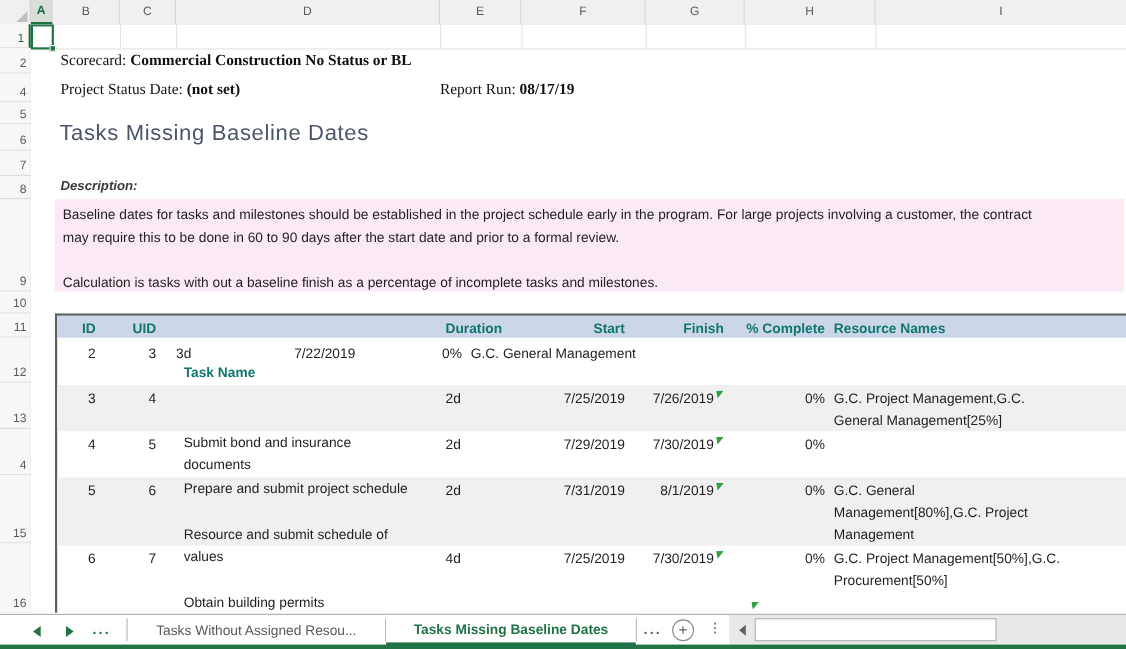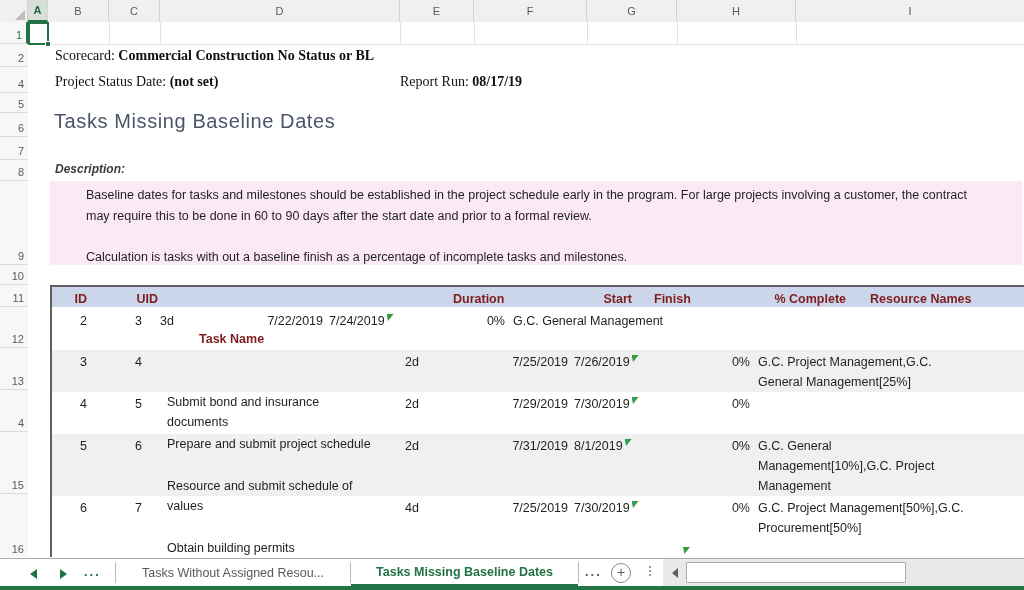--- a/index.html
+++ b/index.html
@@ -35,37 +35,37 @@
 
   .serif-line { position:absolute; font-family:"Liberation Serif", serif; font-size:14px; color:#111; }
   .serif-line b { font-weight:bold; }
 
   .page-title { position:absolute; left:54px; top:110px; font-size:20px; color:#4a5568; letter-spacing:0.6px; }
 
   .desc-label { position:absolute; left:55px; top:162px; font-size:12px; font-style:italic; font-weight:bold; color:#3b3b3b; }
 
   .desc-block { position:absolute; left:50px; top:181px; width:972px; height:84px;
                 background:#fbeaf6; padding:4px 6px 0 7px; font-size:12.5px; color:#1f1f1f; line-height:21px; }
-  .desc-block p { white-space:pre-line;margin-left:29px; }
+  .desc-block p { white-space:pre-line; }
   .desc-block .calc { margin-top:20px; }
 
   
   .rpt-table { position:absolute; left:50px; top:285px; width:974px; height:272px;
                border-left:2px solid #5f5f5f; border-top:2px solid #5f5f5f; overflow:hidden;
                font-size:12.5px; color:#1f1f1f; }
   .trow { display:flex; width:100%; line-height:20px; }
-  .trow.thead { height:22px; background:#ccd6ea; font-weight:600; color:#7f1d1d; border-bottom:2px solid #ffffff;gap:16px; }
+  .trow.thead { height:22px; background:#ccd6ea; font-weight:600; color:#0f766e; border-bottom:2px solid #ffffff; }
   .trow.band { background:#f0f0f0; }
   .c { padding-top:2px; }
   .c-id       { width:45px;  text-align:right; padding-right:10px; }
   .c-uid      { width:55px;  text-align:right; padding-right:10px; }
   .c-task     { width:245px; padding-left:15px; white-space:pre-line;margin-top:40px; }
   .c-duration { width:67px;  padding-left:8px; }
   .c-start    { width:110px; text-align:right; padding-right:6px; }
-  .c-finish   { width:85px;  padding-right:1px; }
+  .c-finish   { width:85px;  text-align:right; padding-right:1px; }
   .c-complete { width:95px;  text-align:right; padding-right:4px; }
   .c-res      { flex:1; padding-left:4px; white-space:pre-line; }
 
   .flag { display:inline-block; width:7px; height:7px; margin-left:2px; position:relative; top:-4px;
           background:#2f9e44; clip-path:polygon(0 0, 100% 0, 20% 100%); }
   .stray-flag { position:absolute; left:683px; top:547px; width:7px; height:7px;
                 background:#2f9e44; clip-path:polygon(0 0, 100% 0, 20% 100%); }
 
   
   .tabbar { position:absolute; left:0; top:558px; width:1024px; height:28px; background:#ffffff;
@@ -180,21 +180,20 @@
         <div class="c c-finish">Finish</div>
         <div class="c c-complete">% Complete</div>
         <div class="c c-res">Resource Names</div>
       </div>
 
       <div class="trow" style="height:41px">
         <div class="c c-id">2</div>
         <div class="c c-uid">3</div>
         <div class="c c-duration">3d</div>
         <div class="c c-start">7/22/2019</div>
-        <div class="c c-finish"><span>7/24/2019</span><span class="flag"></span></div>
         <div class="c c-complete">0%</div>
         <div class="c c-res">G.C. General Management</div>
       </div>
 
       <div class="trow band" style="height:42px">
         <div class="c c-id">3</div>
         <div class="c c-uid">4</div>
         <div class="c c-task">Submit bond and insurance
 documents</div>
         <div class="c c-duration">2d</div>
@@ -218,21 +217,21 @@
       <div class="trow band" style="height:62px">
         <div class="c c-id">5</div>
         <div class="c c-uid">6</div>
         <div class="c c-task">Resource and submit schedule of
 values</div>
         <div class="c c-duration">2d</div>
         <div class="c c-start">7/31/2019</div>
         <div class="c c-finish"><span>8/1/2019</span><span class="flag"></span></div>
         <div class="c c-complete">0%</div>
         <div class="c c-res">G.C. General
-Management[10%],G.C. Project
+Management[80%],G.C. Project
 Management</div>
       </div>
 
       <div class="trow" style="height:66px">
         <div class="c c-id">6</div>
         <div class="c c-uid">7</div>
         <div class="c c-task">Obtain building permits</div>
         <div class="c c-duration">4d</div>
         <div class="c c-start">7/25/2019</div>
         <div class="c c-finish"><span>7/30/2019</span><span class="flag"></span></div>

